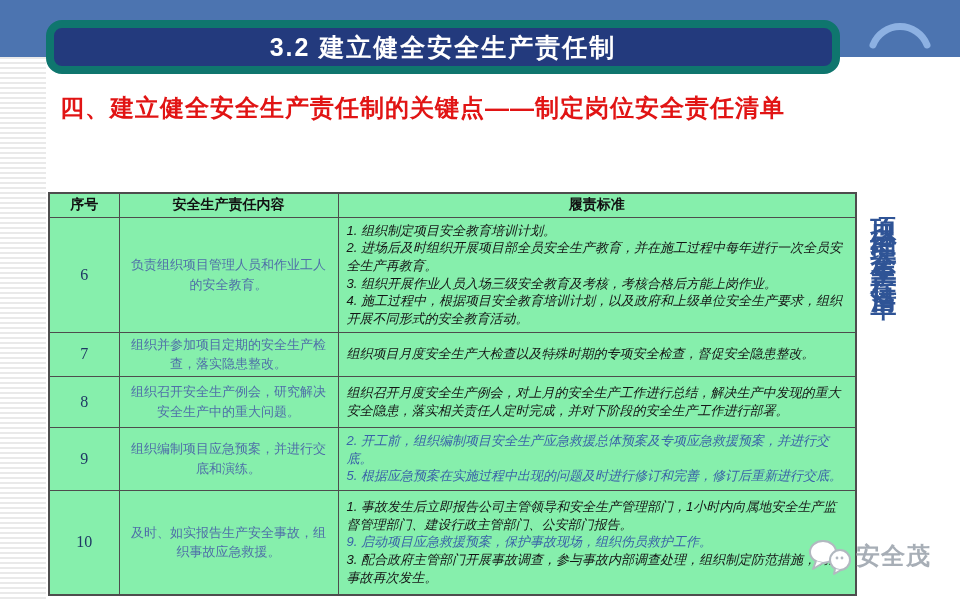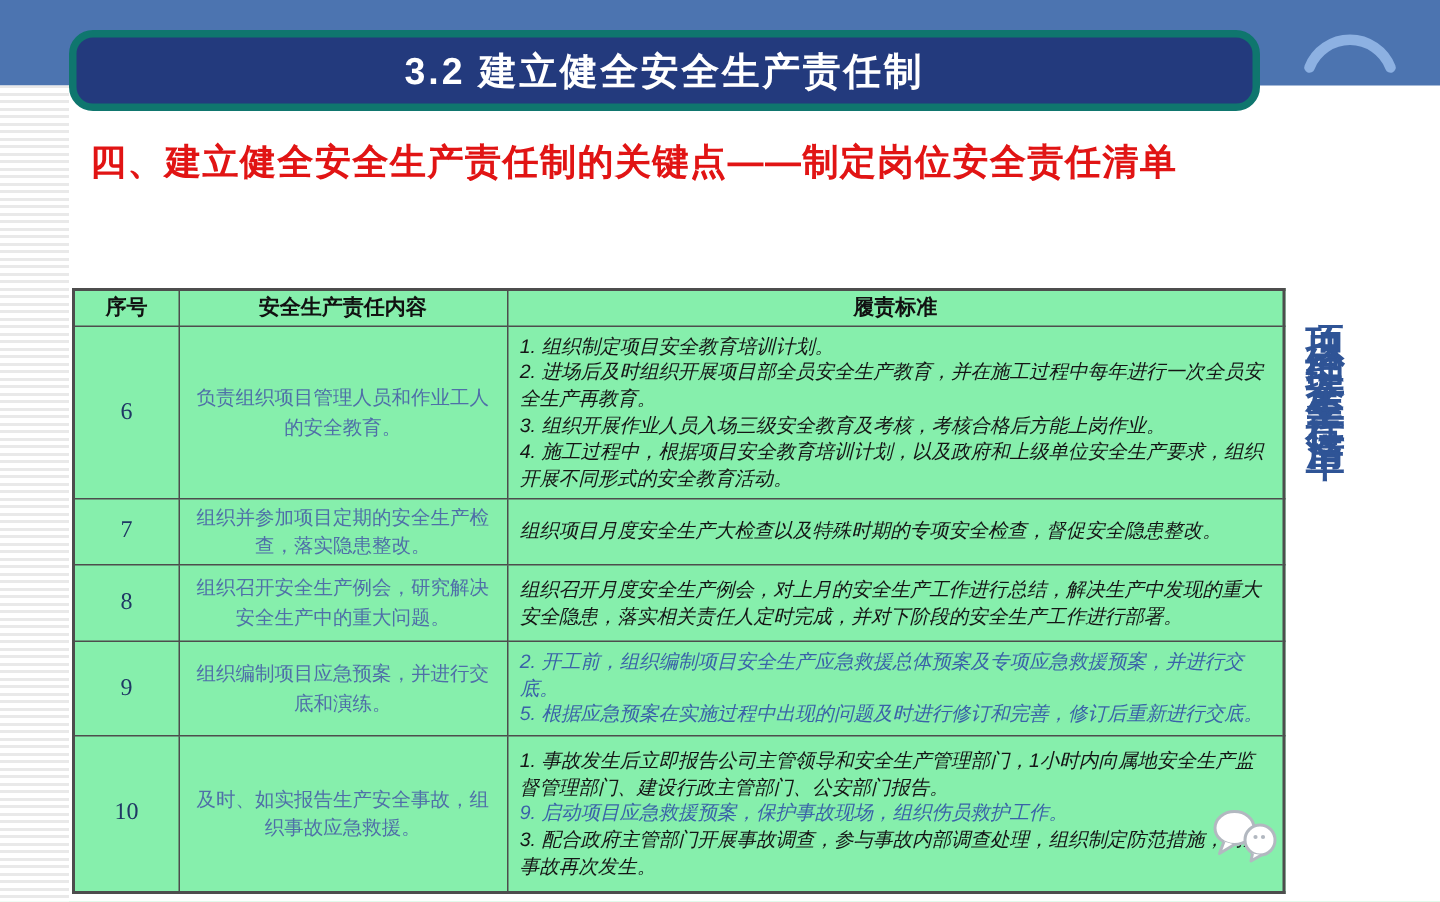--- a/index.html
+++ b/index.html
@@ -8,21 +8,21 @@
 
   .slide { position:absolute; inset:0; width:960px; height:601px; background:#ffffff; }
 
   
   .top-strip { position:absolute; left:0; top:0; width:960px; height:57px; background:var(--strip-blue,#4c74b0); }
   .crescent { position:absolute; left:864px; top:4px; width:72px; height:46px; }
 
   
   .title-bar {
     position:absolute; left:46px; top:20px; width:794px; height:54px;
-    background:var(--navy,#233a7d); border:5px solid #0f766e; border-radius:16px;
+    background:var(--navy,#233a7d); border:8px solid #0f766e; border-radius:16px;
     display:flex; align-items:center; justify-content:center;
     color:#ffffff; font-size:25px; font-weight:bold; letter-spacing:2px;
   }
 
   
   .left-stripes {
     position:absolute; left:0; top:57px; width:46px; height:544px;
     background:repeating-linear-gradient(180deg,#e9e9e9 0 2px,#ffffff 2px 5px);
   }
 
@@ -163,15 +163,16 @@
 
   <div class="watermark">
     <svg width="46" height="40" viewBox="0 0 46 40">
       <ellipse cx="15" cy="16" rx="13" ry="11" fill="#ffffff" stroke="#b2b8c0" stroke-width="2"></ellipse>
       <path d="M8 25 L5 33 L15 27" fill="#ffffff" stroke="#b2b8c0" stroke-width="2" stroke-linejoin="round"></path>
       <circle cx="32" cy="24" r="10" fill="#ffffff" stroke="#b2b8c0" stroke-width="2"></circle>
       <path d="M27 33 L26 38 L33 34" fill="#ffffff" stroke="#b2b8c0" stroke-width="2" stroke-linejoin="round"></path>
       <circle cx="29" cy="22" r="1.4" fill="#b2b8c0"></circle>
       <circle cx="34" cy="22" r="1.4" fill="#b2b8c0"></circle>
     </svg>
+    <span class="wm-text">安全茂</span>
   </div>
 
 </div>
 
 </body></html>

